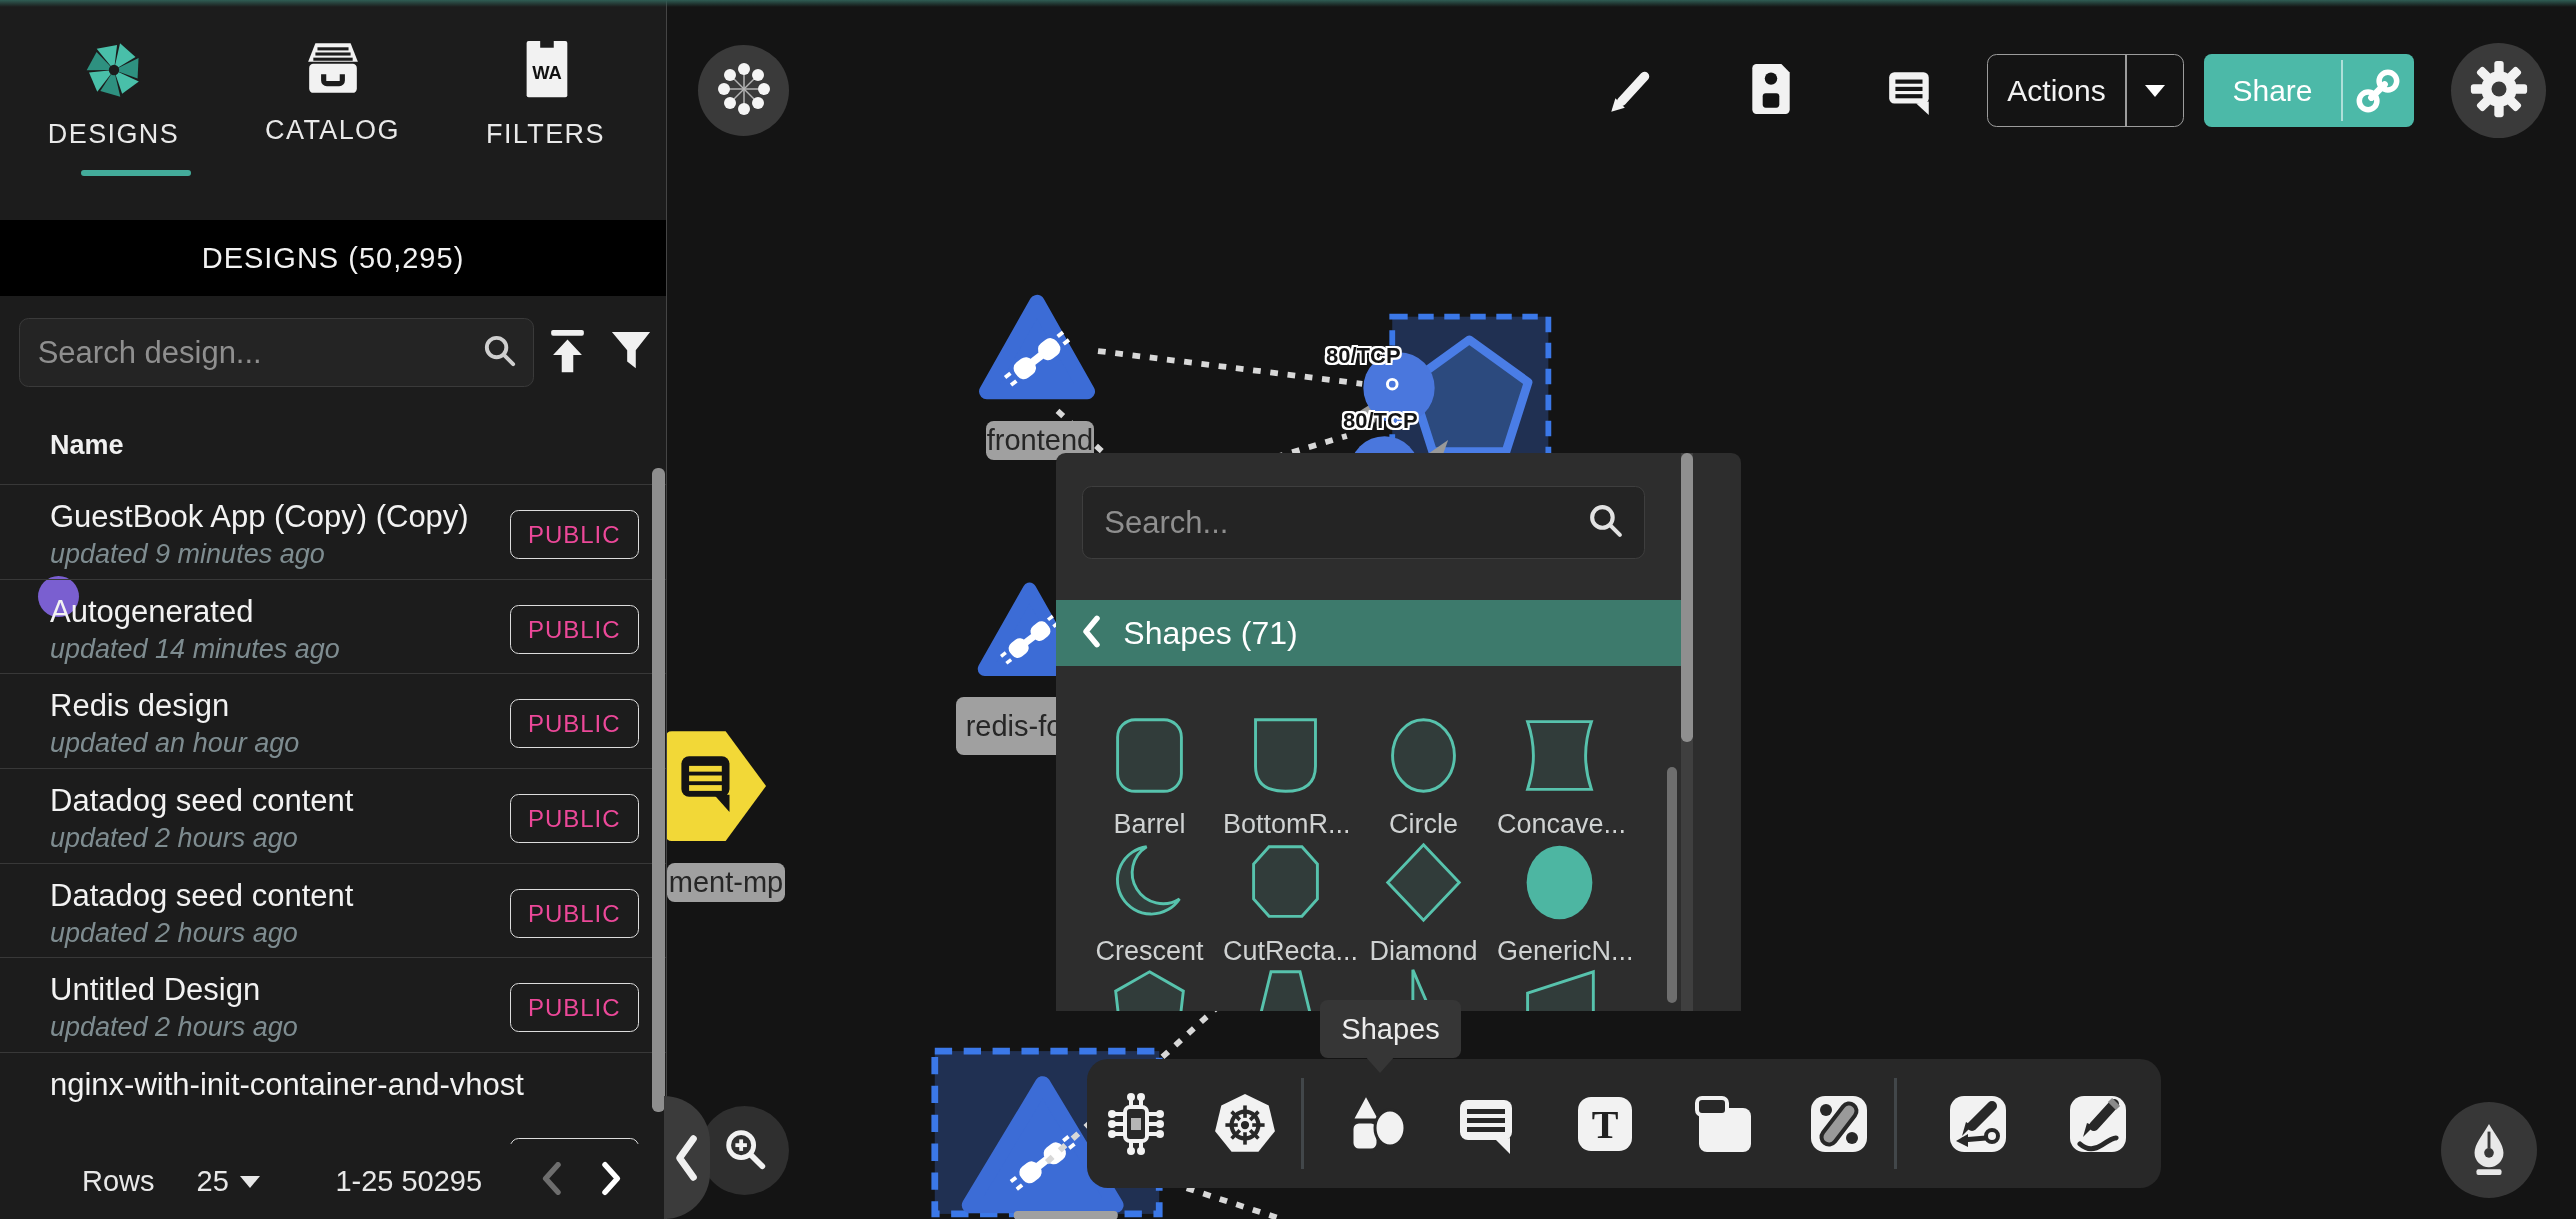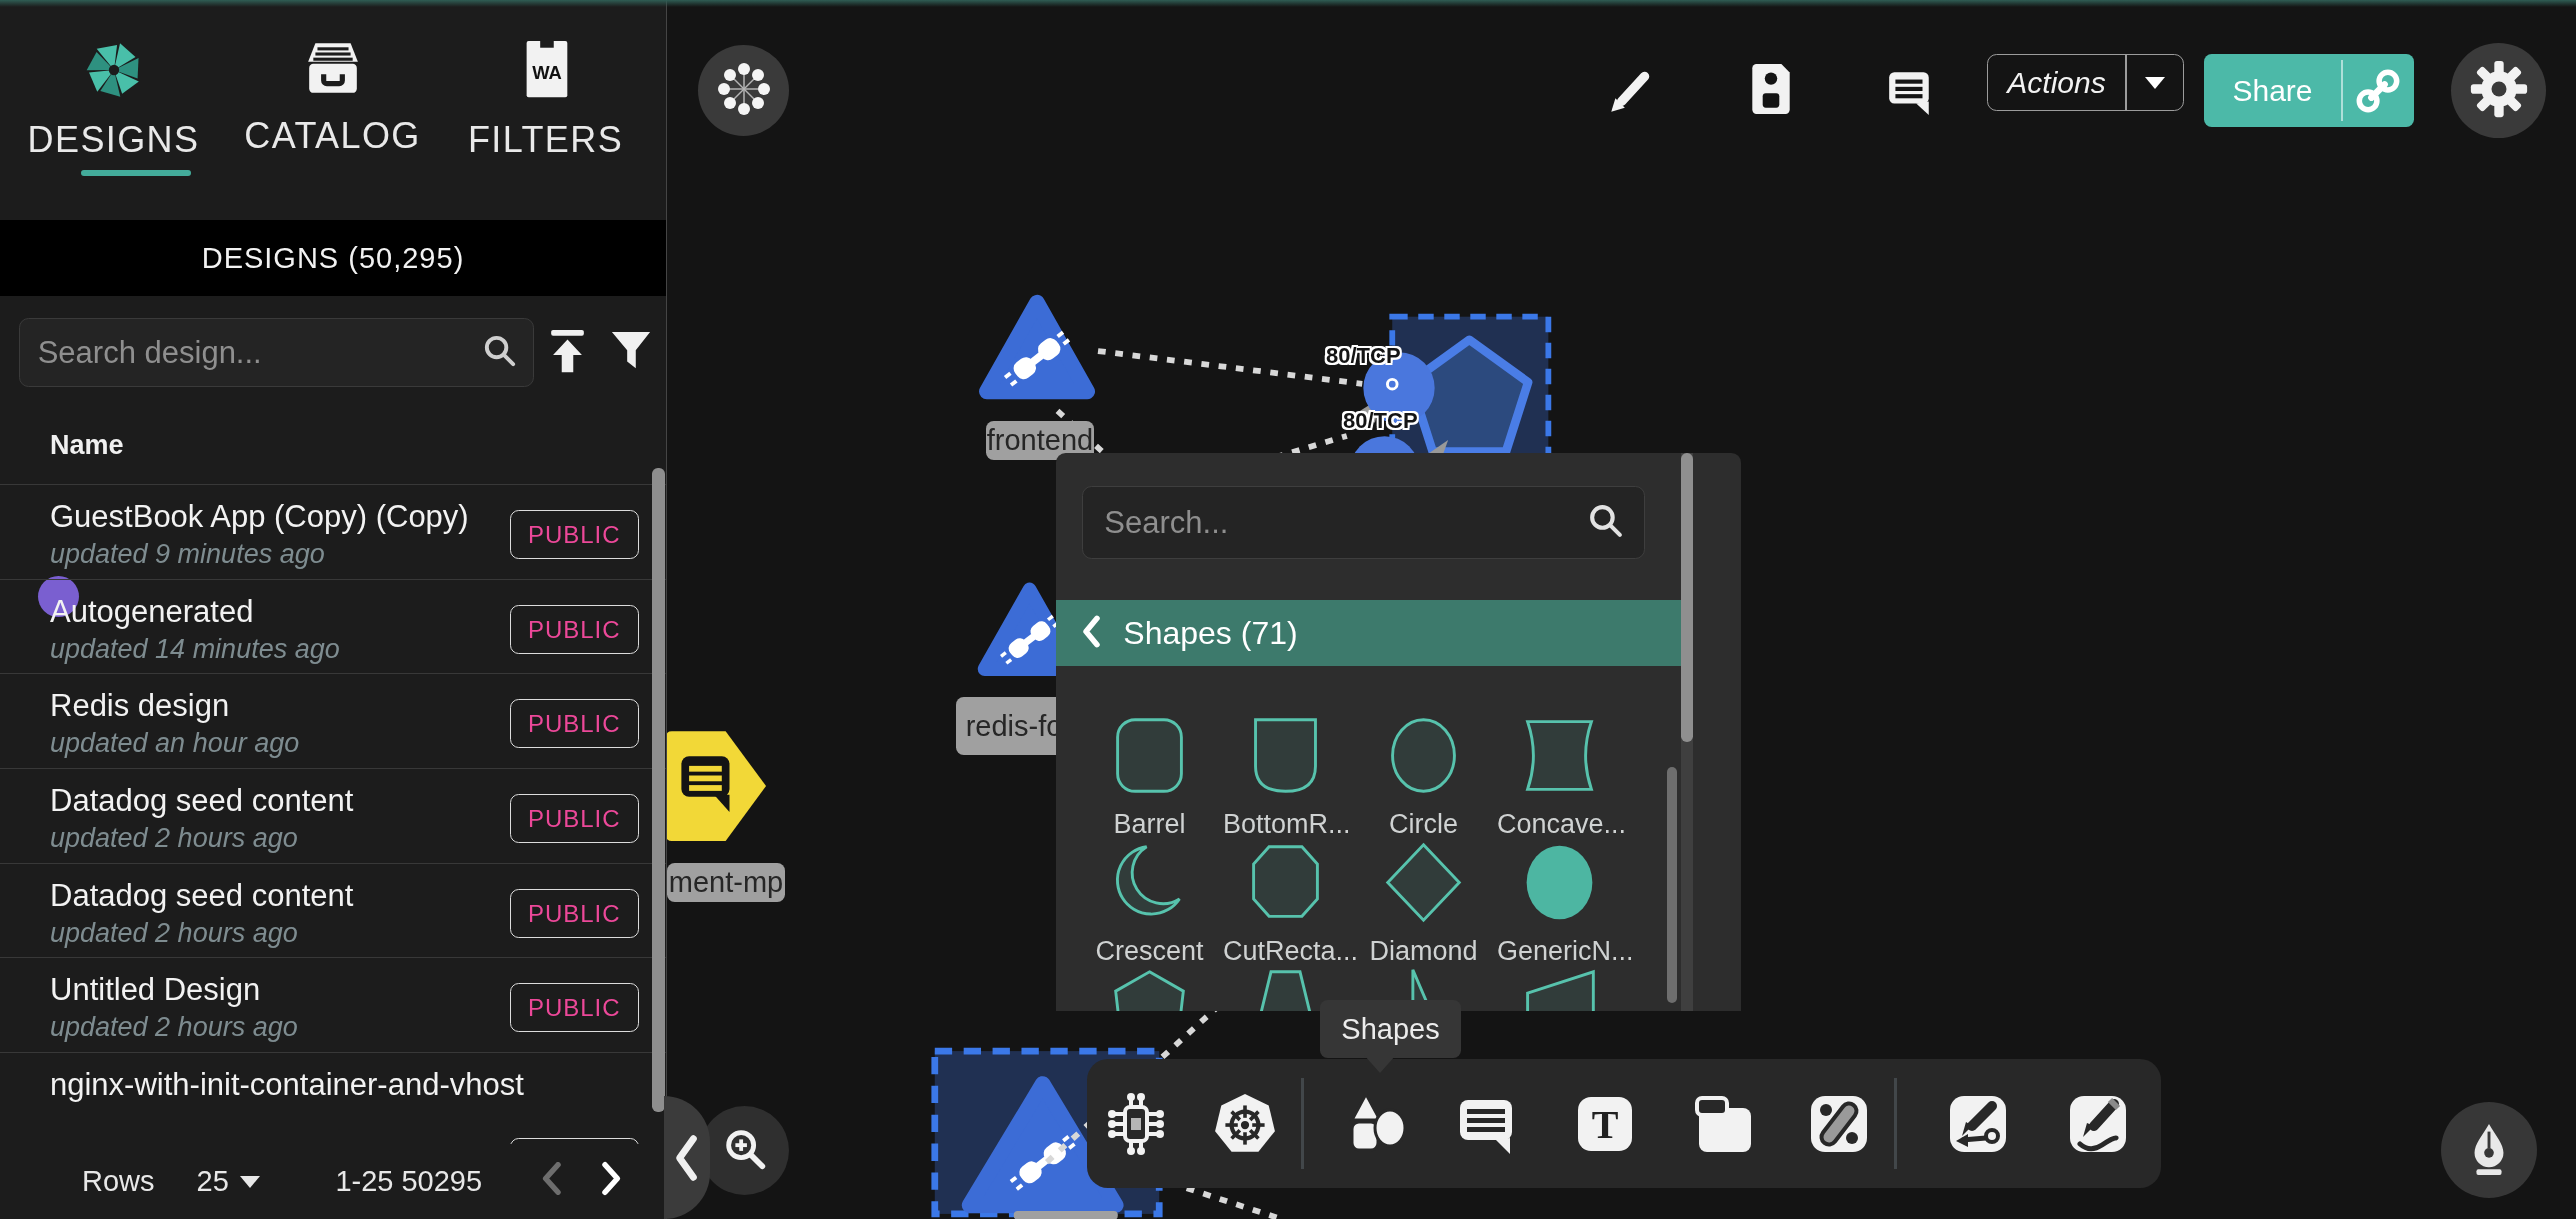--- a/index.html
+++ b/index.html
@@ -4,42 +4,42 @@
 <style>
   html,body{margin:0;padding:0;background:#0e0e0e;font-family:"Liberation Sans",sans-serif;}
   #app{position:relative;width:2576px;height:1219px;overflow:hidden;background:#141414;}
   .abs{position:absolute;}
   .flexc{display:flex;align-items:center;justify-content:center;}
   
   #topline{left:0;top:0;width:2576px;height:6.8px;background:linear-gradient(180deg,#2f5d54,rgba(20,20,20,0));z-index:30;}
   
   #sidebar{left:0;top:0;width:666px;height:1219px;background:#1c1c1c;border-right:1.9px solid #454545;z-index:10;}
   .tab{position:absolute;top:39px;width:183px;height:135px;display:flex;flex-direction:column;align-items:center;justify-content:flex-start;cursor:pointer;}
-  .tab .tlabel{margin-top:13.5px;font-size:36px;letter-spacing:1.4px;color:#e9e9e9;}
+  .tab .tlabel{margin-top:13.5px;font-size:27px;letter-spacing:1.4px;color:#e9e9e9;}
   #tab-underline{left:81px;top:170px;width:110px;height:5.8px;background:#43ab9a;border-radius:2.9px;}
   #sb-header{left:0;top:220px;width:666px;height:76px;background:#000;color:#f2f2f2;font-size:29px;letter-spacing:1px;}
   #sb-search{left:19.3px;top:318px;width:515px;height:69px;background:#242424;border:1.9px solid #3a3a3a;border-radius:9.6px;display:flex;align-items:center;padding:0 15.4px;box-sizing:border-box;}
   #sb-search input{flex:1;background:transparent;border:none;outline:none;color:#dcdcdc;font-size:31px;font-family:"Liberation Sans",sans-serif;}
   #sb-search input::placeholder{color:#8f8f8f;}
   #name-header{left:50px;top:430px;font-size:27px;font-weight:bold;color:#f0f0f0;}
   .srow{position:absolute;left:0;width:666px;height:95px;border-top:1.9px solid #383838;cursor:pointer;}
   .srow .rname{position:absolute;left:50px;top:13.5px;font-size:31px;color:#f2f2f2;white-space:nowrap;}
   .srow .rsub{position:absolute;left:50px;top:54px;font-size:27px;font-style:italic;color:#7e8c90;}
   .badge{position:absolute;right:27px;top:25px;border:1.9px solid #dcdcdc;border-radius:8.7px;color:#ec4899;font-size:24px;letter-spacing:1px;padding:9.6px 17.4px;}
   #avatar{left:38px;top:576px;width:41px;height:41px;border-radius:50%;background:#7a5fd0;}
   #pagination{left:0;top:1144px;width:666px;height:75px;background:#1c1c1c;z-index:5;display:flex;align-items:center;color:#e8e8e8;font-size:29px;}
   #rows-select{display:flex;align-items:center;gap:11.6px;cursor:pointer;}
   .caret-down{width:0;height:0;border-left:10.6px solid transparent;border-right:10.6px solid transparent;border-top:12.5px solid #e8e8e8;}
   #sb-scroll{left:652px;top:468px;width:12.5px;height:644px;background:#8e8e8e;border-radius:5.8px;z-index:6;}
   
   #collapse-handle{left:664px;top:1096px;width:46px;height:123px;background:#3b3b3b;border-radius:0 62px 62px 0;z-index:11;cursor:pointer;}
   .circle-btn{border-radius:50%;background:#3a3a3a;z-index:6;cursor:pointer;display:flex;align-items:center;justify-content:center;}
   
   .top-icon{z-index:6;cursor:pointer;}
-  #actions-btn{left:1987px;top:54px;width:197px;height:57px;border:1.9px solid #9c9c9c;border-radius:9.6px;display:flex;z-index:6;cursor:pointer;box-sizing:border-box;font-style:italic;}
+  #actions-btn{left:1987px;top:54px;width:197px;height:73px;border:1.9px solid #9c9c9c;border-radius:9.6px;display:flex;z-index:6;cursor:pointer;box-sizing:border-box;}
   #actions-btn .alabel{flex:1;display:flex;align-items:center;justify-content:center;color:#f2f2f2;font-size:30px;}
   #actions-btn .adiv{width:1.9px;background:#9c9c9c;}
   #actions-btn .acaret{width:56px;display:flex;align-items:center;justify-content:center;}
   #share-btn{left:2204px;top:54px;width:210px;height:73px;border-radius:7.7px;background:#4cb9a8;display:flex;z-index:6;cursor:pointer;}
   #share-btn .slabel{width:137px;display:flex;align-items:center;justify-content:center;color:#fff;font-size:30px;}
   #share-btn .sdiv{width:1.9px;background:rgba(255,255,255,.55);margin:5.8px 0;}
   #share-btn .sicon{flex:1;display:flex;align-items:center;justify-content:center;}
   
   .chip{position:absolute;background:#a0a0a0;color:#262626;border-radius:7.7px;font-size:29px;display:flex;align-items:center;justify-content:center;z-index:4;}
   .edge-label{position:absolute;font-size:22px;font-weight:bold;color:#141414;z-index:4;

